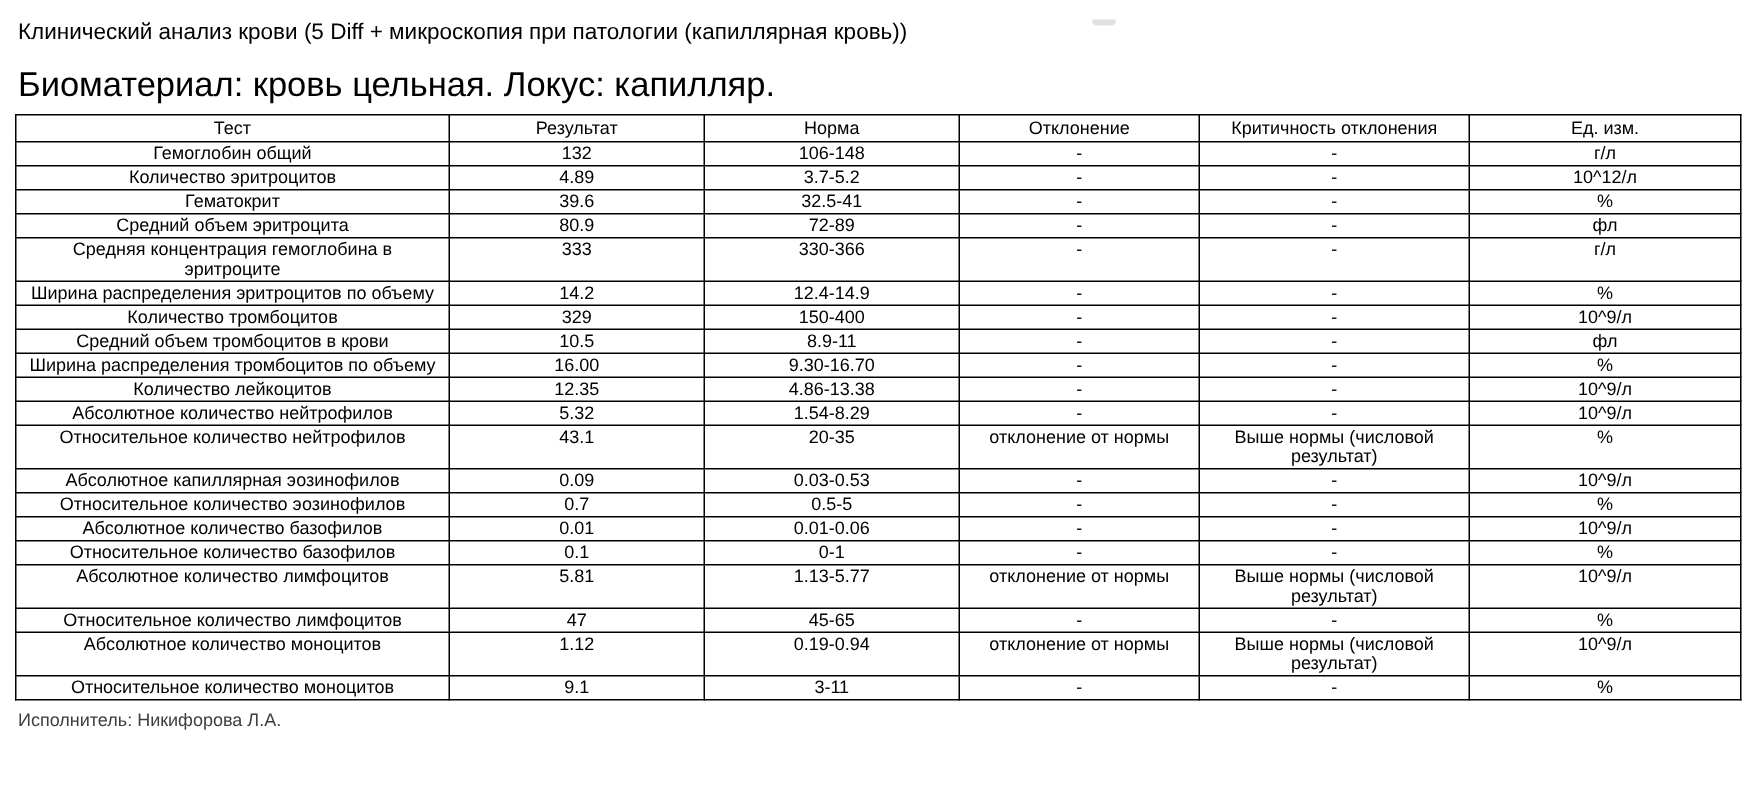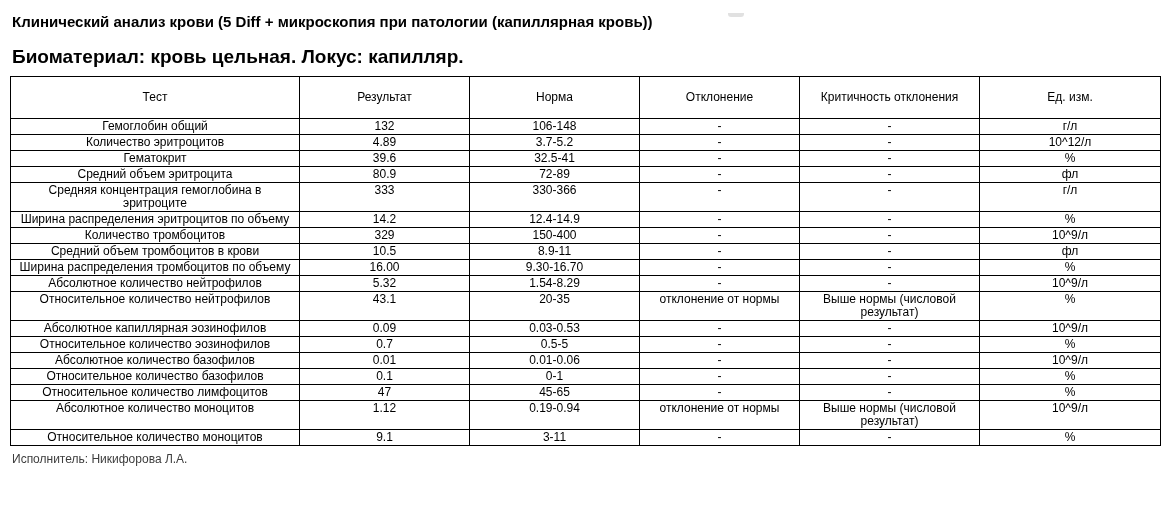--- a/index.html
+++ b/index.html
@@ -26,27 +26,27 @@
     left: 728px;
     top: 0;
     width: 16px;
     height: 4px;
     background: #c9c9c9;
     opacity: 0.55;
     border-radius: 0 0 3px 3px;
   }
   .report-title {
     font-size: 15px;
-    font-weight: bold;
+    font-weight: normal;
     margin: 13px 0 4px 12px;
     line-height: 18px;
   }
   .report-subtitle {
-    font-size: 19px;
-    font-weight: bold;
+    font-size: 23px;
+    font-weight: normal;
     margin: 15px 0 9px 12px;
     line-height: 21px;
   }
   table.results {
     border-collapse: collapse;
     table-layout: fixed;
     width: 1150px;
     margin-left: 10px;
   }
   table.results th,
@@ -54,21 +54,21 @@
     border: 1px solid #000000;
     font-size: 12px;
     line-height: 13px;
     font-weight: normal;
     text-align: center;
     vertical-align: top;
     padding: 1px 5px;
     overflow: hidden;
   }
   table.results th {
-    padding: 14px 5px;
+    padding: 2px 5px;
   }
   col.c-test   { width: 289px; }
   col.c-result { width: 170px; }
   col.c-norm   { width: 170px; }
   col.c-dev    { width: 160px; }
   col.c-crit   { width: 180px; }
   col.c-unit   { width: 181px; }
   .executor-line {
     font-size: 12px;
     color: #3d3d3d;
@@ -173,20 +173,28 @@
         </tr>
         <tr>
           <td>Ширина распределения тромбоцитов по объему</td>
           <td>16.00</td>
           <td>9.30-16.70</td>
           <td>-</td>
           <td>-</td>
           <td>%</td>
         </tr>
         <tr>
+          <td>Количество лейкоцитов</td>
+          <td>12.35</td>
+          <td>4.86-13.38</td>
+          <td>-</td>
+          <td>-</td>
+          <td>10^9/л</td>
+        </tr>
+        <tr>
           <td>Абсолютное количество нейтрофилов</td>
           <td>5.32</td>
           <td>1.54-8.29</td>
           <td>-</td>
           <td>-</td>
           <td>10^9/л</td>
         </tr>
         <tr>
           <td>Относительное количество нейтрофилов</td>
           <td>43.1</td>
@@ -221,20 +229,28 @@
         </tr>
         <tr>
           <td>Относительное количество базофилов</td>
           <td>0.1</td>
           <td>0-1</td>
           <td>-</td>
           <td>-</td>
           <td>%</td>
         </tr>
         <tr>
+          <td>Абсолютное количество лимфоцитов</td>
+          <td>5.81</td>
+          <td>1.13-5.77</td>
+          <td>отклонение от нормы</td>
+          <td>Выше нормы (числовой результат)</td>
+          <td>10^9/л</td>
+        </tr>
+        <tr>
           <td>Относительное количество лимфоцитов</td>
           <td>47</td>
           <td>45-65</td>
           <td>-</td>
           <td>-</td>
           <td>%</td>
         </tr>
         <tr>
           <td>Абсолютное количество моноцитов</td>
           <td>1.12</td>

